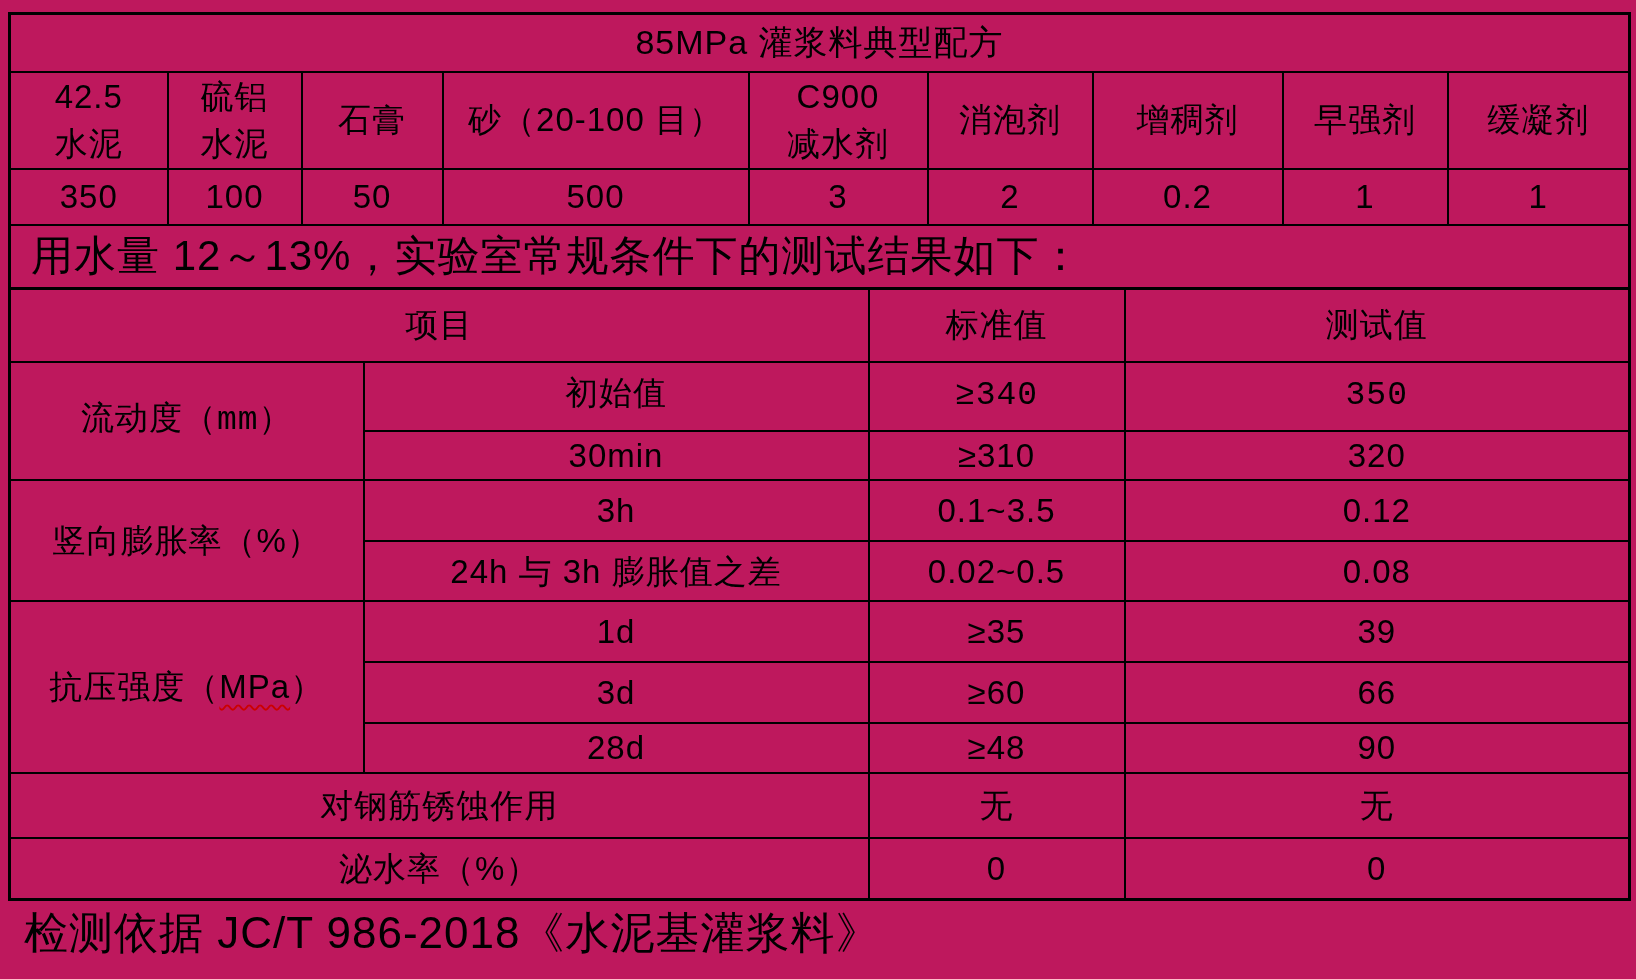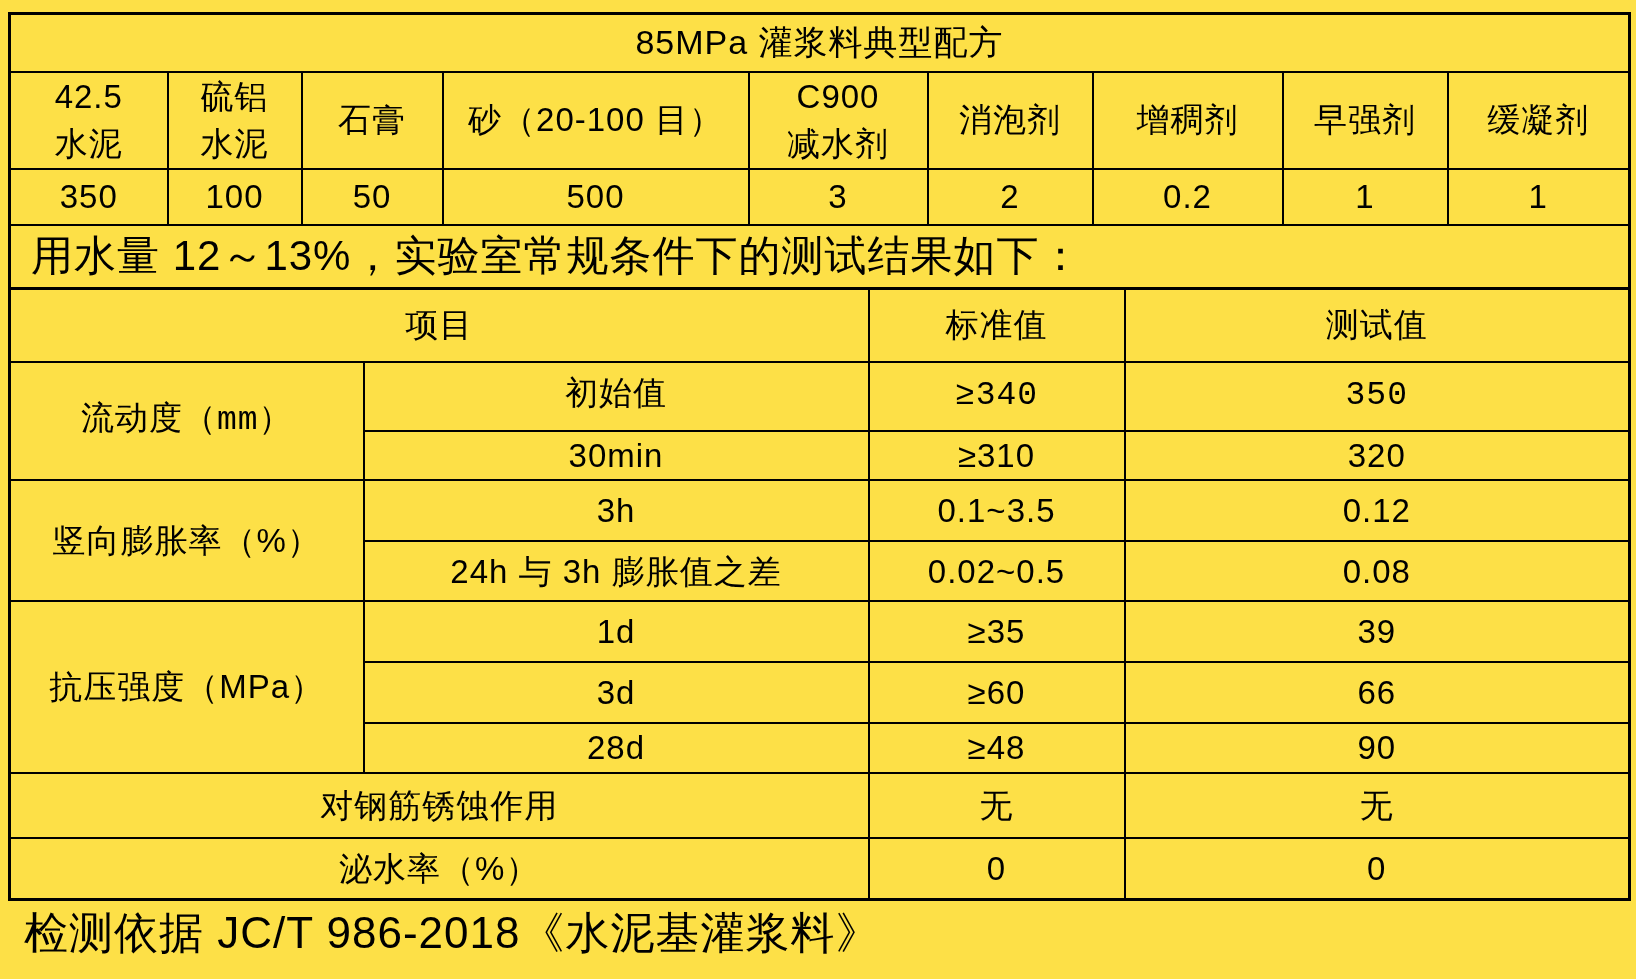--- a/index.html
+++ b/index.html
@@ -7,21 +7,21 @@
     padding: 0;
     background: #ffffff;
     color: #000000;
     font-family: "Liberation Sans", "DejaVu Sans", sans-serif;
   }
   .page {
     width: 1636px;
     height: 979px;
     box-sizing: border-box;
     padding: 12px 8px 0 8px;
-    background: #fde047;
+    background: #be185d;
     overflow: hidden;
   }
   table {
     border-collapse: collapse;
     table-layout: fixed;
     width: 1620px;
     border: 3px solid #000000;
   }
   th, td {
     border: 2px solid #000000;
@@ -54,20 +54,21 @@
   .row-r8         { height: 65px; }
   .row-r9         { height: 61px; margin-top: 12px; }
 
   .title-cell { font-size: 34px; }
   .intro-cell {
     text-align: left;
     padding-left: 20px;
     font-size: 42px;
   }
   .spellcheck {
+    text-decoration: underline;
     text-decoration-style: wavy;
     text-decoration-color: #cc0000;
     text-decoration-thickness: 2px;
     text-underline-offset: 6px;
   }
   .footer-note {
     width: 1620px;
     height: 62px;
     display: flex;
     align-items: center;

